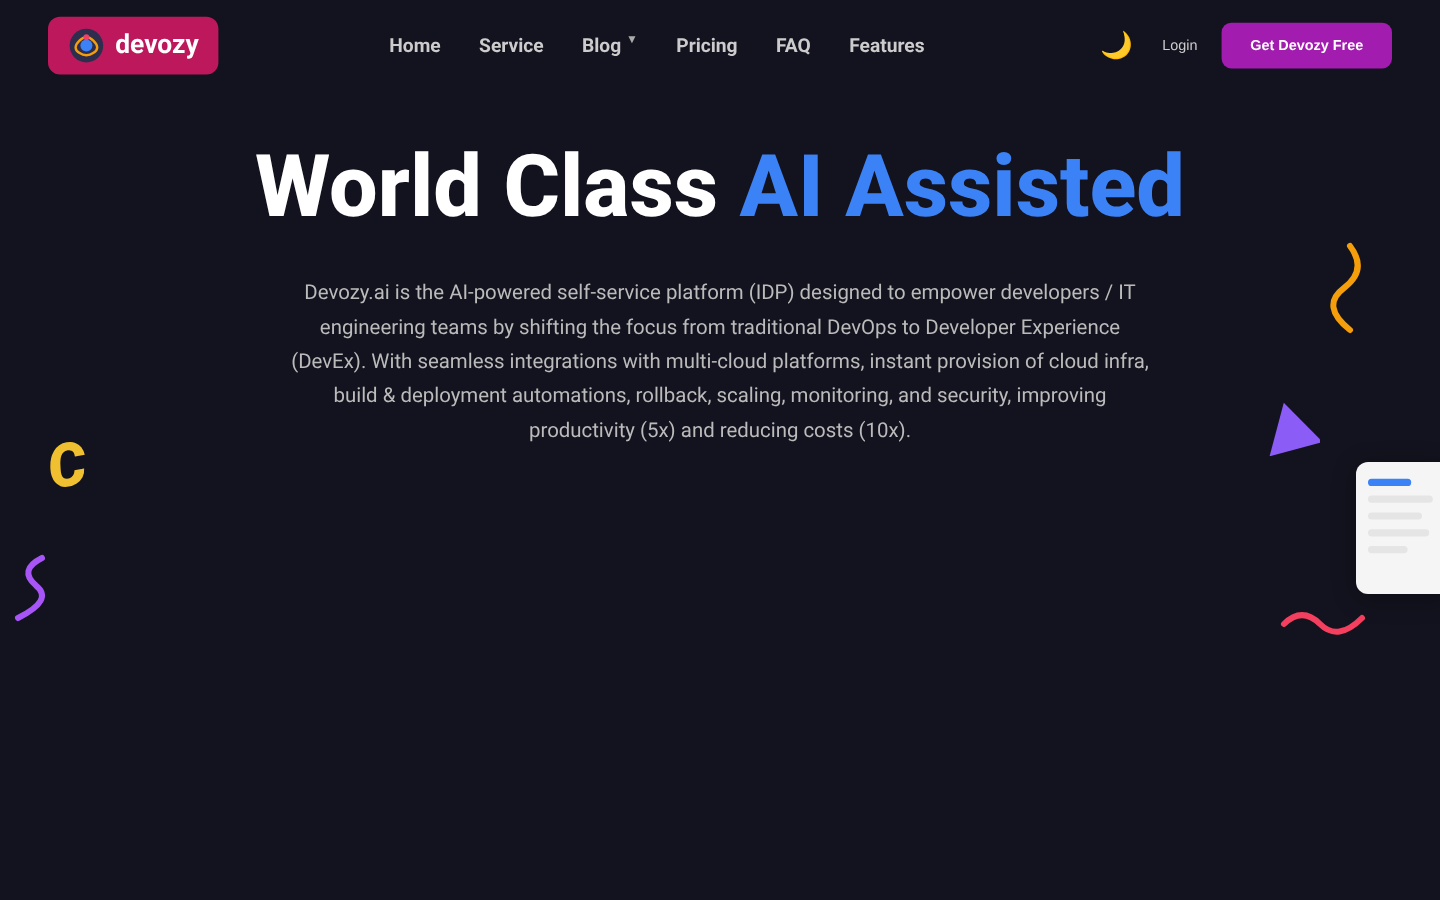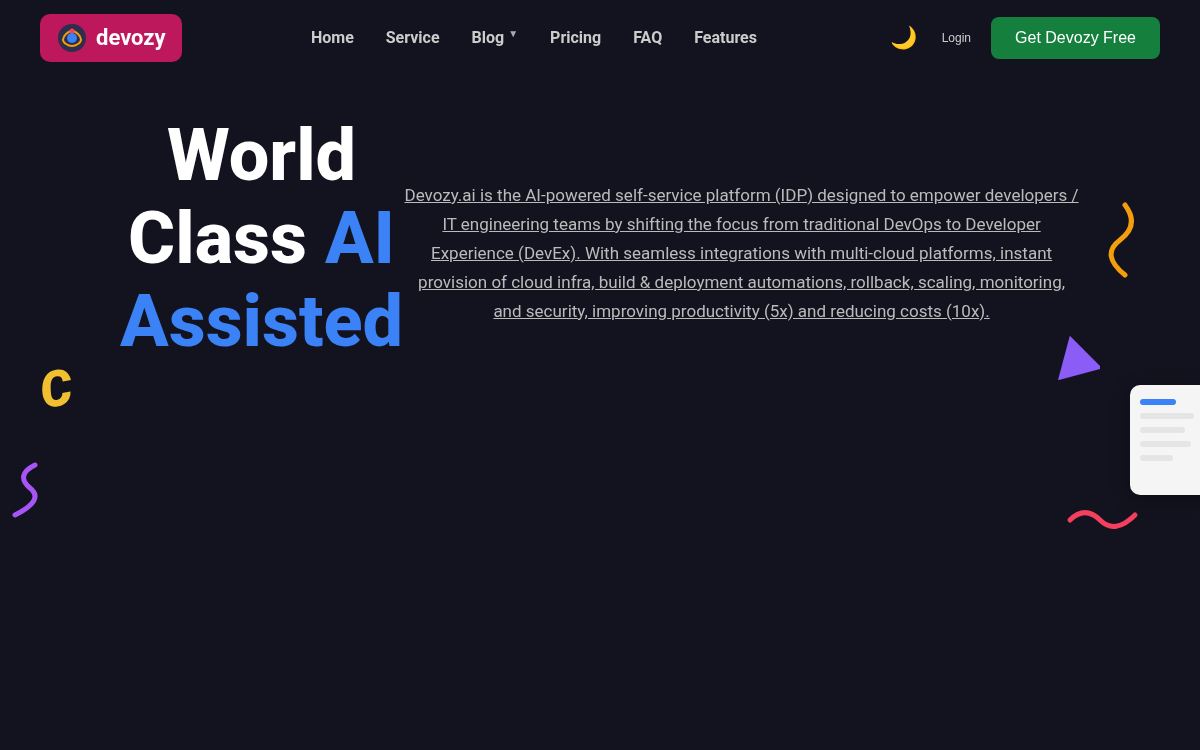--- a/index.html
+++ b/index.html
@@ -89,35 +89,35 @@
     .login-btn {
       background: none;
       border: none;
       cursor: pointer;
       color: #ccc;
       font-size: 12px;
       font-weight: 500;
     }
 
     .cta-btn {
-      background: #15803d;
+      background: #a21caf;
       color: #fff;
       border: none;
       padding: 12px 24px;
       border-radius: 8px;
-      font-size: 16px;
-      font-weight: 400;
+      font-size: 12px;
+      font-weight: 700;
       cursor: pointer;
       white-space: nowrap;
     }
 
     
     .hero {
       display: flex;
-      flex-direction: row;
+      flex-direction: column;
       align-items: center;
       justify-content: center;
       text-align: center;
       padding: 40px 120px 0;
       position: relative;
       z-index: 5;
     }
 
     .hero-title {
       font-size: 72px;
@@ -129,22 +129,21 @@
 
     .hero-title .highlight {
       color: #3b82f6;
     }
 
     .hero-subtitle {
       font-size: 17px;
       line-height: 1.7;
       color: #bbb;
       max-width: 730px;
-      margin: 16px auto;
-      text-decoration: underline;
+      margin: 4px auto;
     }
 
     
     .deco {
       position: absolute;
       pointer-events: none;
       z-index: 1;
     }
 
     

